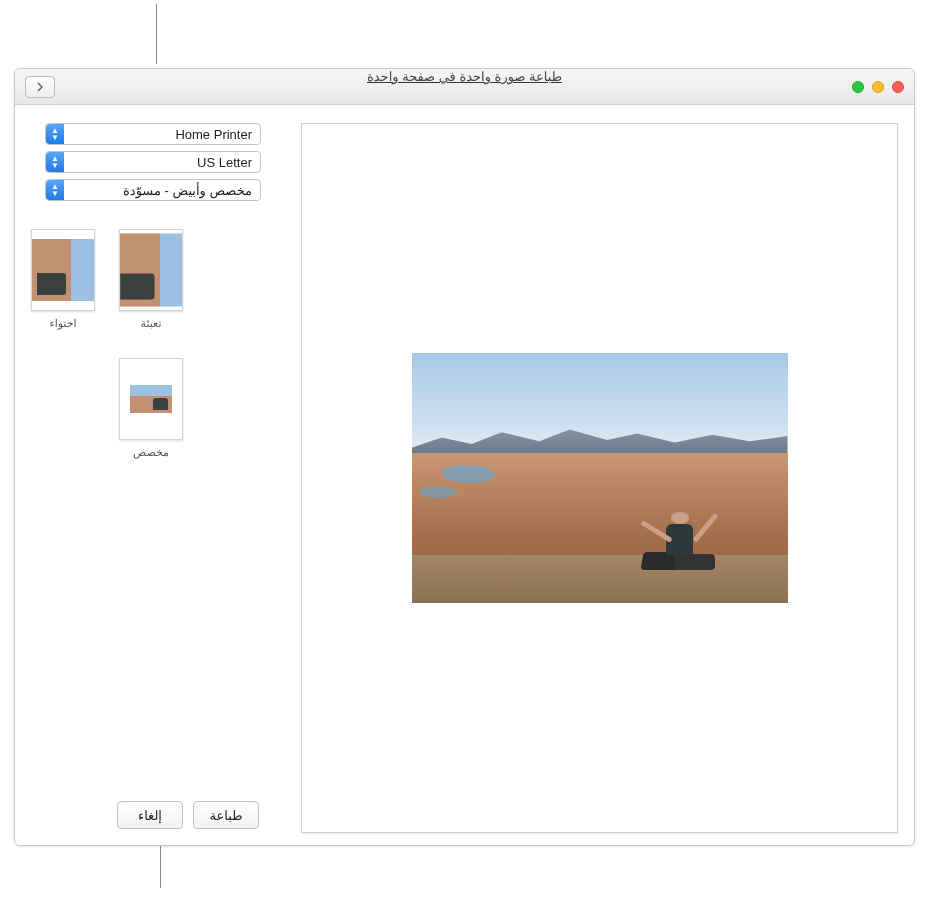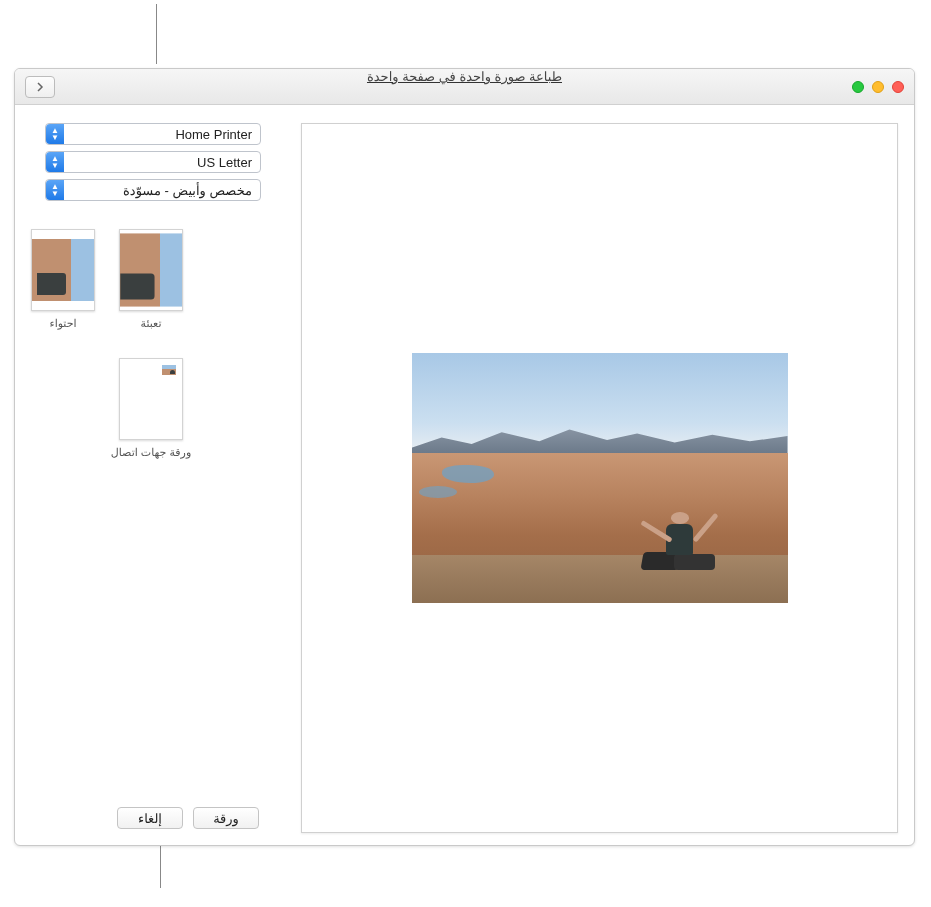--- a/index.html
+++ b/index.html
@@ -232,21 +232,21 @@
   .footer-buttons {
     margin-top: auto;
     display:flex;
     gap:10px;
     justify-content:flex-start;
     direction: rtl;
     padding: 8px 2px 4px 2px;
   }
   .btn {
     min-width: 66px;
-    height: 22px;
+    height: 28px;
     border:1px solid #c4c4c4;
     border-radius:4px;
     background: linear-gradient(#fff,#f1f1f1);
     font-size:13px;
     color:#222;
     display:flex;align-items:center;justify-content:center;
     padding: 0 12px;
     cursor: default;
   }
 
@@ -310,34 +310,34 @@
             </div>
           <span class="thumb-label">تعبئة</span>
         </div>
         <div class="thumb-cell">
           <div class="thumb rot">
               <div class="mini-photo mini-rot"></div>
             </div>
           <span class="thumb-label">احتواء</span>
         </div>
 
-
-
         <div class="thumb-cell">
           <div class="thumb">
-              <div class="mini-photo" style="width:14px;height:10px;position:absolute;top:6px;right:6px;"></div>
+              <div class="mini-photo" style="width:42px;height:28px;"></div>
             </div>
-          <span class="thumb-label">ورقة جهات اتصال</span>
-        </div>
+          <span class="thumb-label">مخصص</span>
+        </div>
+
+
         <div></div>
       </div>
 
       <div class="footer-buttons">
         <div class="btn">
-          <span>ورقة</span>
+          <span>طباعة</span>
         </div>
         <div class="btn">
           <span>إلغاء</span>
         </div>
       </div>
     </div>
 
     <div class="preview-pane">
       <div class="preview-photo">
         <div class="sky">

